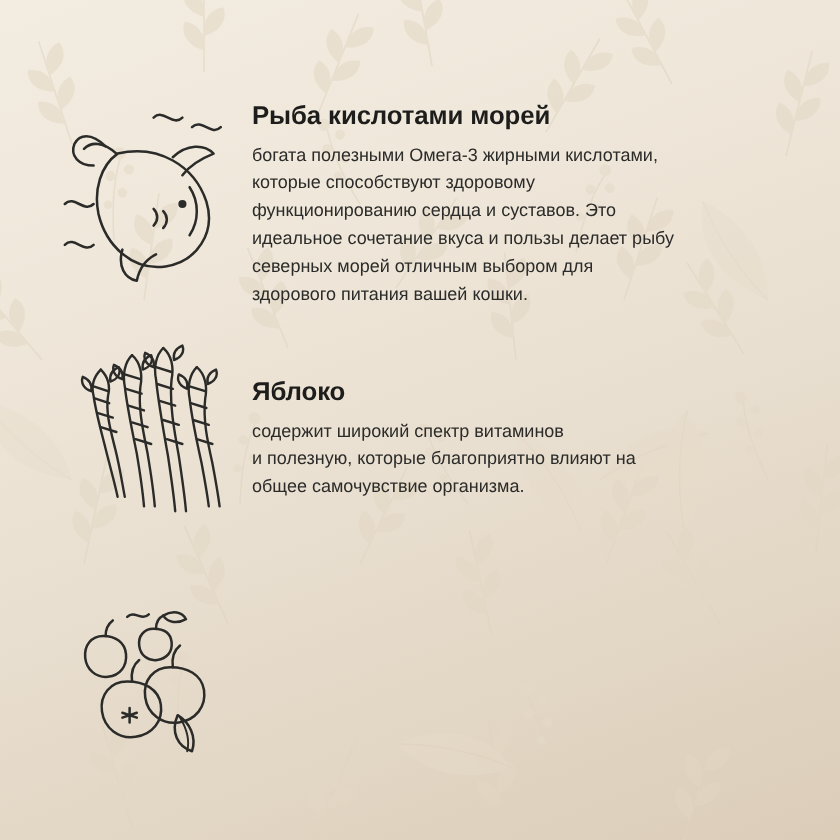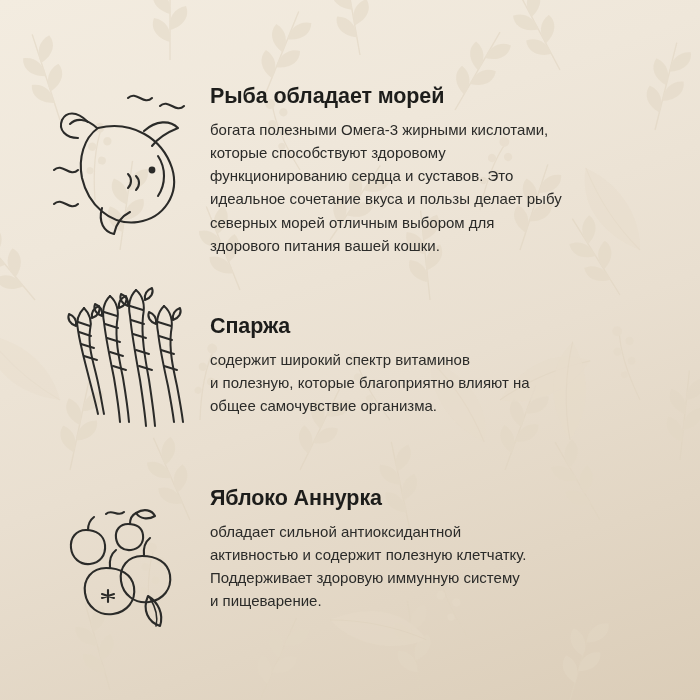--- a/index.html
+++ b/index.html
@@ -196,21 +196,21 @@
 
             <path d="M88 22 C 96 14 104 30 112 22"></path>
             <path d="M120 30 C 128 22 136 38 144 30"></path>
             <path d="M18 98 C 26 90 34 106 42 98" transform="translate(-4,-4)"></path>
             <path d="M14 128 C 22 120 30 136 38 128"></path>
             <path d="M70 8 C 78 0 86 16 94 8" opacity="0.001"></path>
           </g>
         </svg>
       </div>
       <div class="text-col">
-        <h2 class="heading">Рыба обладает морей</h2>
+        <h2 class="heading">Рыба кислотами морей</h2>
         <p class="body-text">богата полезными Омега-3 жирными кислотами,
 которые способствуют здоровому
 функционированию сердца и суставов. Это
 идеальное сочетание вкуса и пользы делает рыбу
 северных морей отличным выбором для
 здорового питания вашей кошки.</p>
       </div>
     </div>
 
     <div class="section" id="section-asparagus">
@@ -239,21 +239,21 @@
             <path d="M62 54 C 56 52 53 47 55 42 C 60 44 63 48 62 54 Z"></path>
             <path d="M79 46 C 85 44 88 39 86 34 C 81 36 78 40 79 46 Z"></path>
             <path d="M88 44 C 82 42 79 37 81 32 C 86 34 89 38 88 44 Z"></path>
             <path d="M105 38 C 111 36 114 31 112 26 C 107 28 104 32 105 38 Z"></path>
             <path d="M116 62 C 110 60 107 55 109 50 C 114 52 117 56 116 62 Z"></path>
             <path d="M133 58 C 139 56 142 51 140 46 C 135 48 132 52 133 58 Z"></path>
           </g>
         </svg>
       </div>
       <div class="text-col">
-        <h2 class="heading">Спаржа</h2>
+        <h2 class="heading">Яблоко</h2>
         <p class="body-text">содержит широкий спектр витаминов
 и полезную, которые благоприятно влияют на
 общее самочувствие организма.</p>
       </div>
     </div>
 
     <div class="section" id="section-apple">
       <div class="illus">
         <svg class="sketch" width="170" height="150" viewBox="0 0 170 150" xmlns="http://www.w3.org/2000/svg">
           <g fill="none" stroke="#2b2b29" stroke-width="2.1" stroke-linecap="round" stroke-linejoin="round">
@@ -274,23 +274,16 @@
             <path d="M108 74 C 94 74 85 85 87 99 C 89 113 101 122 115 120 C 129 118 138 107 136 93 C 134 80 122 74 108 74 Z" transform="translate(-6,-4)"></path>
             <path d="M104 70 C 103 62 105 56 110 52"></path>
 
             <path d="M68 104 L 68 116 M62 108 L 74 112 M74 108 L 62 112"></path>
 
             <path d="M118 120 C 128 126 134 138 130 150 C 118 146 112 134 118 120 Z" transform="translate(-10,-10)"></path>
             <path d="M110 112 C 116 122 118 132 116 140" stroke-width="1.6"></path>
           </g>
         </svg>
       </div>
-      <div class="text-col">
-        <h2 class="heading">Яблоко Аннурка</h2>
-        <p class="body-text">обладает сильной антиоксидантной
-активностью и содержит полезную клетчатку.
-Поддерживает здоровую иммунную систему
-и пищеварение.</p>
-      </div>
     </div>
 
   </div>
 </div>
 
 </body></html>

